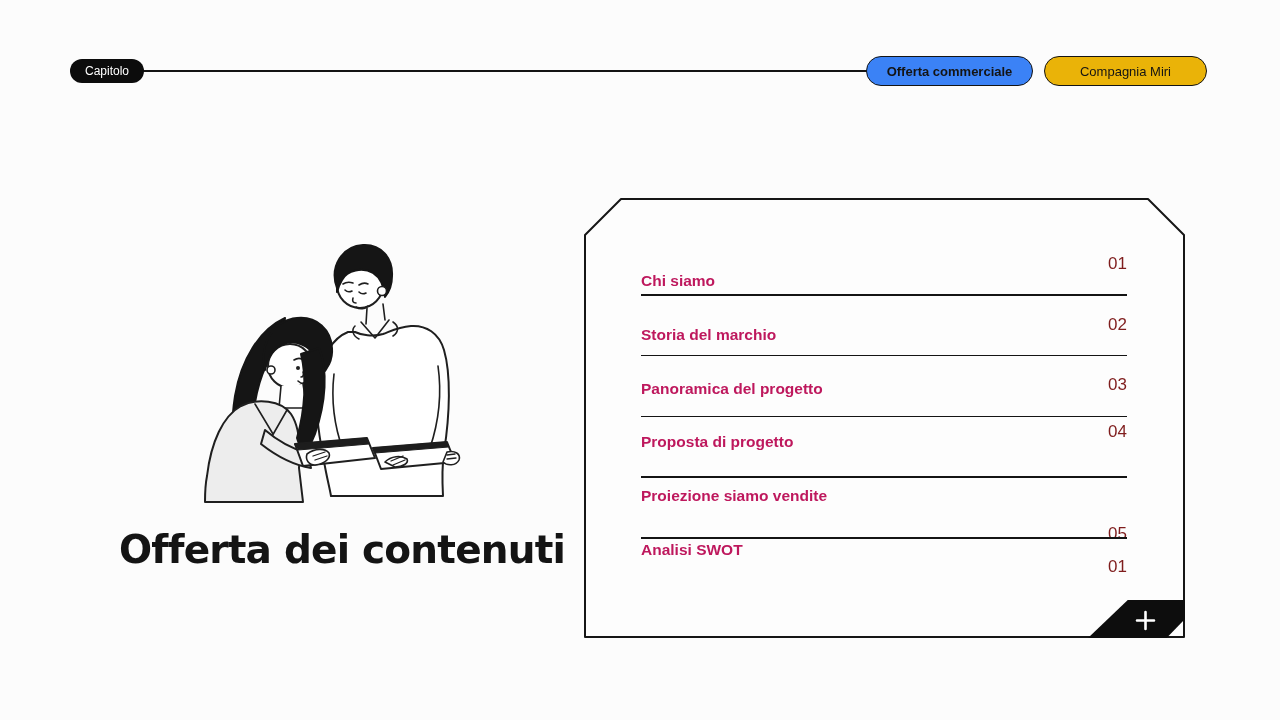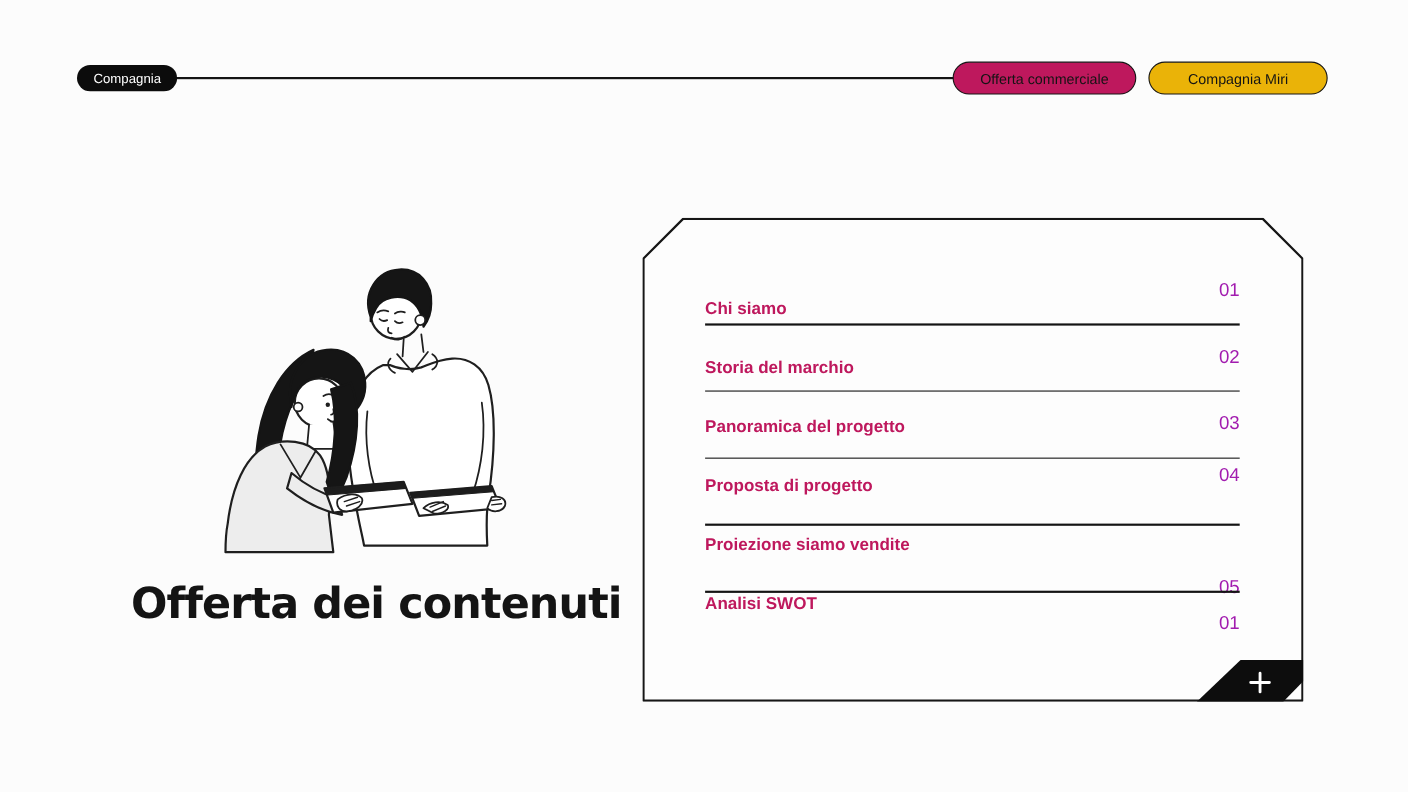--- a/index.html
+++ b/index.html
@@ -23,21 +23,21 @@
     position:absolute; left:140px; top:70px; width:730px; height:1.6px;
     background:#141414; z-index:1;
   }
   .pill {
     position:absolute; top:56px; height:30px; border-radius:15px;
     border:1.6px solid #141414;
     font-family:"Liberation Sans",sans-serif; font-size:13px; color:#141414;
     display:flex; align-items:center; justify-content:center;
     z-index:3; cursor:pointer;
   }
-  .pill-offerta { left:866px; width:167px; background:#be185d; }
+  .pill-offerta { left:866px; width:167px; background:#3b82f6;font-weight:bold; }
   .pill-compagnia { left:1044px; width:163px; background:#eab308; }
 
   
   .page-title {
     position:absolute; left:119px; top:527px;
     font-family:"DejaVu Sans", sans-serif;
     font-size:39px; font-weight:800; letter-spacing:-0.8px;
     color:#141414; white-space:nowrap;
   }
   .illustration {
@@ -48,37 +48,37 @@
   .toc-panel {
     position:absolute; left:584px; top:198px; width:601px; height:440px;
   }
   .panel-outline { position:absolute; left:0; top:0; width:601px; height:440px; }
   .toc-title {
     position:absolute; left:57px;
     font-size:15.5px; font-weight:600; color:#be185d; white-space:nowrap;
   }
   .toc-number {
     position:absolute; right:58px;
-    font-size:17px; font-weight:400; color:#a21caf;
+    font-size:17px; font-weight:400; color:#7f1d1d;
   }
   .toc-line {
     position:absolute; left:57px; width:486px; height:1.6px; background:#141414;
   }
   .corner-tab {
     position:absolute; left:504px; top:402px; width:97px; height:38px;
     background:#0d0d0d;
     clip-path:polygon(41% 0, 100% 0, 100% 50%, 81% 100%, 0 100%);
     cursor:pointer;
   }
   .plus-icon { position:absolute; left:47px; top:10px; width:21px; height:21px; }
 </style>
 </head>
 <body>
 
-<button class="chapter-pill">Compagnia</button>
+<button class="chapter-pill">Capitolo</button>
 <div class="connector"></div>
 <button class="pill pill-offerta">Offerta commerciale</button>
 <button class="pill pill-compagnia">Compagnia Miri</button>
 
 <svg class="illustration" viewBox="0 0 285 267">
   <g stroke="#1f1f1f" stroke-width="2" stroke-linecap="round" stroke-linejoin="round">
 
     <path d="M153 94 C138 100 127 117 123 143 C119 171 125 204 131 234 C133 244 135 252 136 258
              L248 258 C247 240 247 228 249 214 C255 176 256 136 249 112 C244 95 231 87 216 88
              C203 89 196 93 188 96 C178 99 166 97 160 94 Z" fill="#ffffff"></path>

